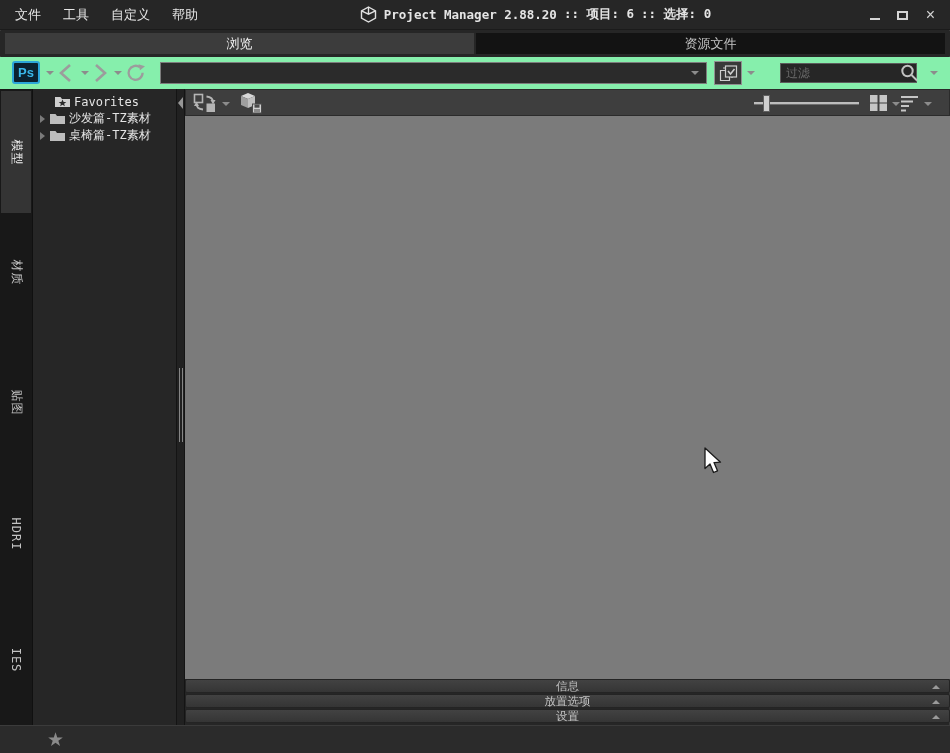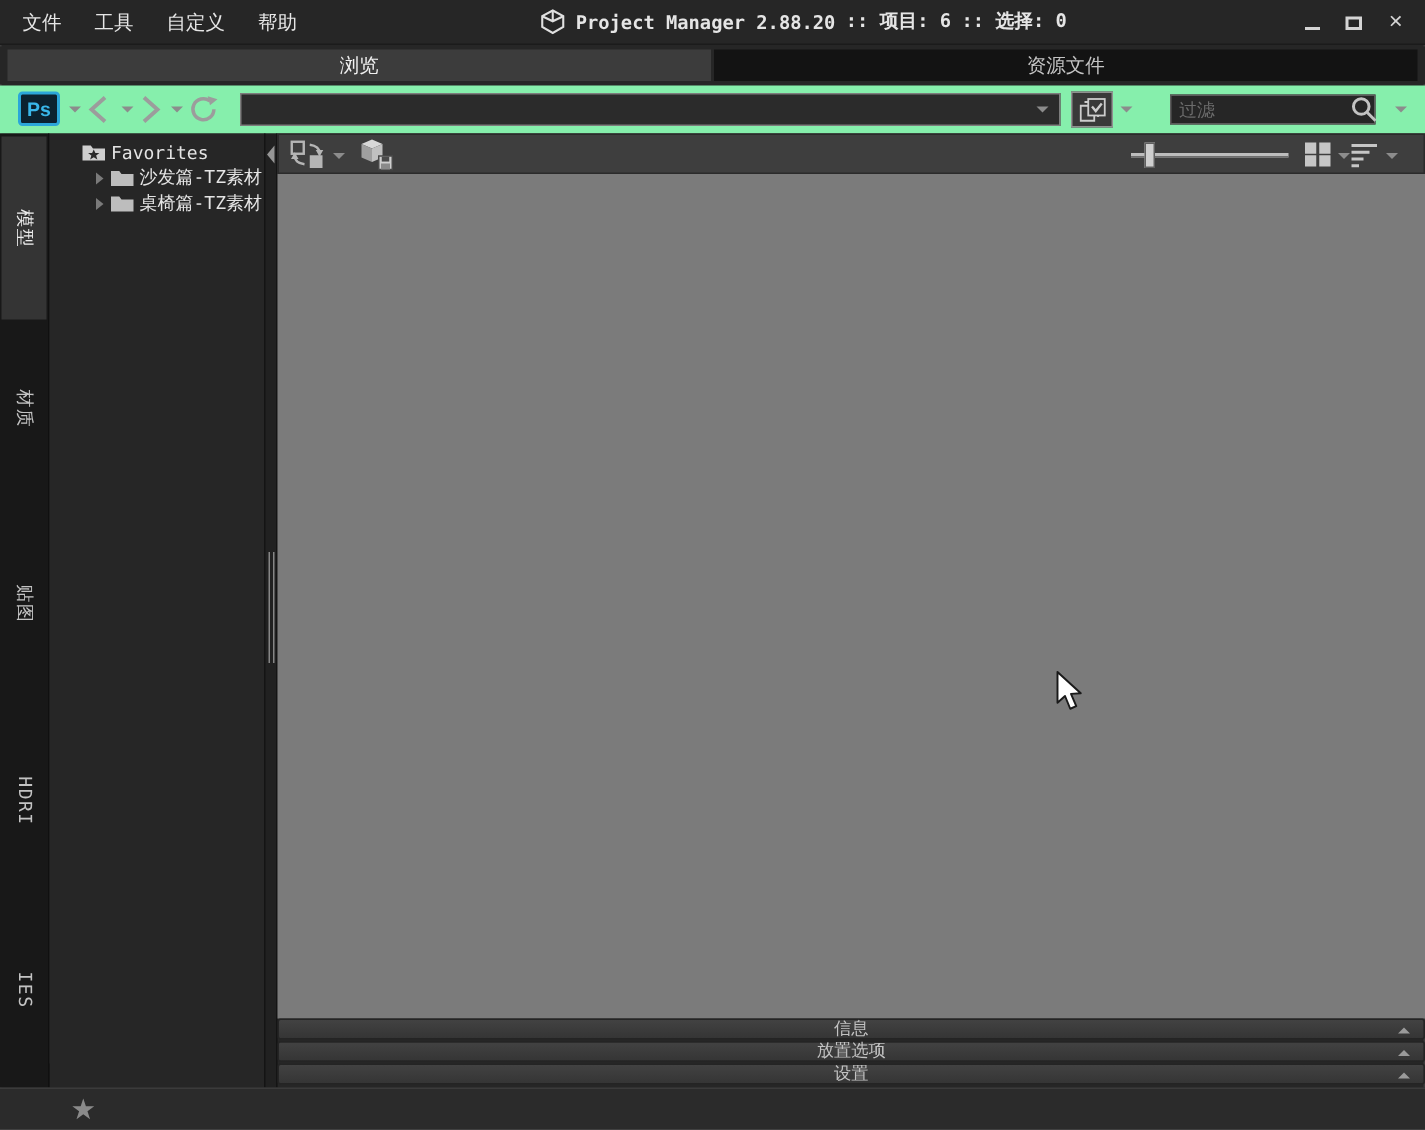--- a/index.html
+++ b/index.html
@@ -37,21 +37,21 @@
   .filter-input::placeholder { color:#6b6b6b; }
 
   
   .vstrip { position:absolute; top:89px; left:0; width:33px; bottom:28px; background:#181818; border-right:1px solid #101010; }
   .vtab { position:absolute; left:1px; right:1px; display:flex; align-items:center; justify-content:center; color:#c3c3c3; font-size:12px; font-family:"DejaVu Sans Mono", monospace; }
   .vtab span { transform:rotate(90deg); white-space:nowrap; letter-spacing:1px; }
   .vtab.active { background:#343434; color:#ededed; }
 
   
   .tree { position:absolute; top:89px; left:33px; width:143px; bottom:44px; background:#262626; font-family:"DejaVu Sans Mono", monospace; }
-  .tree-row { display:flex; align-items:center; height:17px; color:#e4e4e4; font-size:12px; white-space:nowrap;padding-left:24px; }
+  .tree-row { display:flex; align-items:center; height:17px; color:#e4e4e4; font-size:12px; white-space:nowrap; }
   .tree-row .expander { width:0; height:0; border-top:4px solid transparent; border-bottom:4px solid transparent; border-left:5px solid #7a7a7a; margin:0 4px 0 7px; }
   .tree-row .ficon { margin-right:3px; flex:none; display:flex; }
   .tree-row.first { margin-top:4px; padding-left:21px; }
 
   
   .splitter { position:absolute; top:89px; left:176px; width:9px; bottom:28px; background:#212121; border-left:1px solid #141414; border-right:1px solid #141414; }
   .collapse-arrow { position:absolute; top:8px; left:1px; width:0; height:0; border-top:6px solid transparent; border-bottom:6px solid transparent; border-right:5px solid #969696; }
   .grip { position:absolute; width:1px; height:74px; top:279px; background:#868686; }
   .grip.g1 { left:2px; } .grip.g2 { left:5px; }
 

